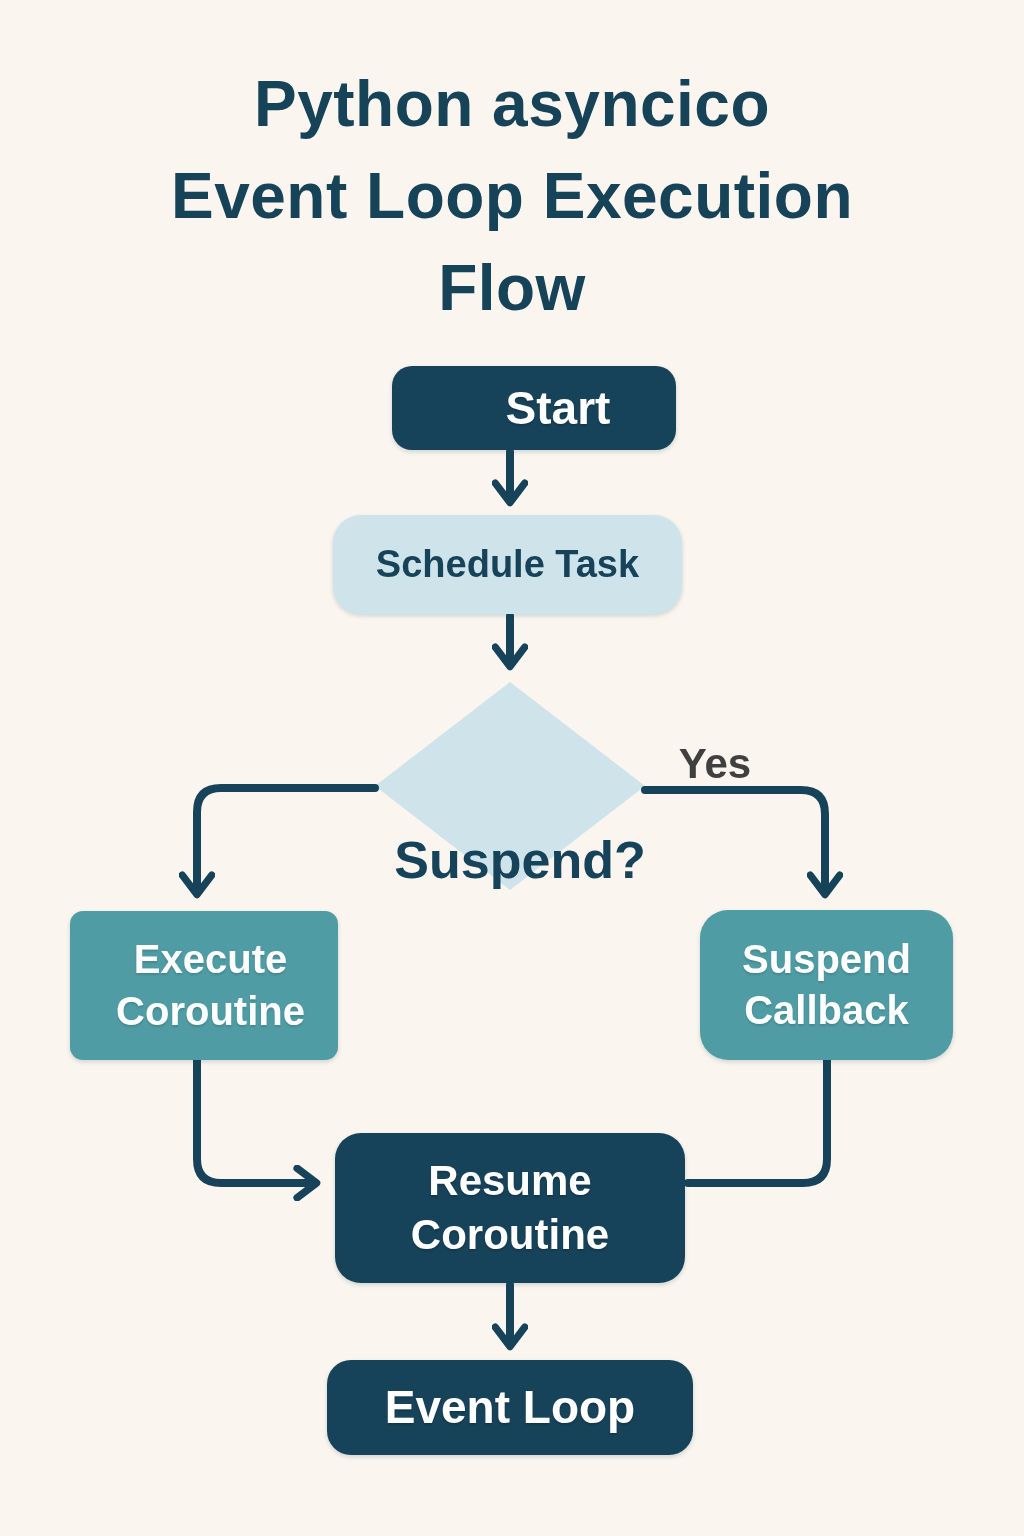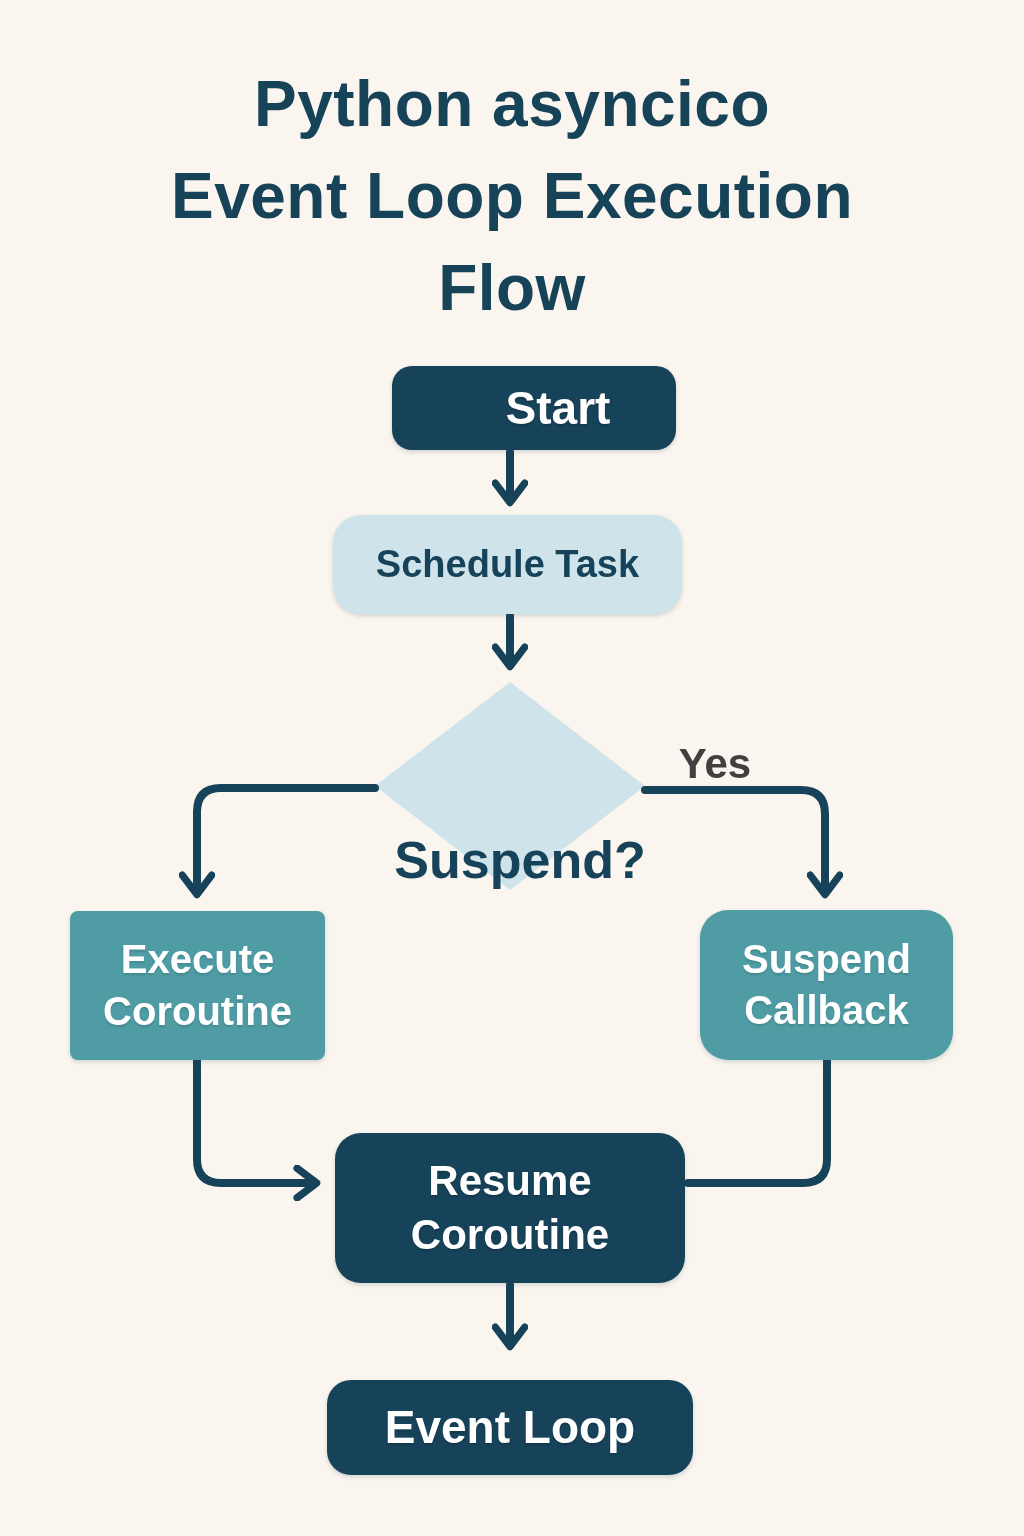--- a/index.html
+++ b/index.html
@@ -54,24 +54,24 @@
     background: #CFE4EA;
     color: #17435A;
   }
   .node-teal {
     background: #4F9CA4;
     color: #FFFFFF;
     text-shadow: 0 2px 2px rgba(0,0,0,0.12);
   }
   .node-start        { left: 392px; top: 366px;  width: 236px; height: 84px;  border-radius: 20px; font-size: 46px; padding-left: 48px; }
   .node-schedule     { left: 333px; top: 515px;  width: 349px; height: 99px;  border-radius: 28px; font-size: 38px; }
-  .node-execute      { left: 70px;  top: 911px;  width: 255px; height: 149px; border-radius: 8px; font-size: 40px; }
+  .node-execute      { left: 70px;  top: 911px;  width: 255px; height: 149px; border-radius: 13px; font-size: 40px; padding-left: 13px; }
   .node-handle       { left: 700px; top: 910px;  width: 253px; height: 150px; border-radius: 28px; font-size: 40px; }
   .node-resume       { left: 335px; top: 1133px; width: 350px; height: 150px; border-radius: 26px; font-size: 42px; }
-  .node-event-loop   { left: 327px; top: 1360px; width: 366px; height: 95px;  border-radius: 24px; font-size: 46px; margin-top: 20px; }
+  .node-event-loop   { left: 327px; top: 1360px; width: 366px; height: 95px;  border-radius: 24px; font-size: 46px; }
   .node-resume .node-label { max-width: 290px; }
   .node-execute .node-label { max-width: 210px; }
   .node-handle .node-label { max-width: 210px; }
   .diamond-label {
     position: absolute;
     left: 385px;
     top: 682px;
     width: 270px;
     height: 208px;
     display: flex;

